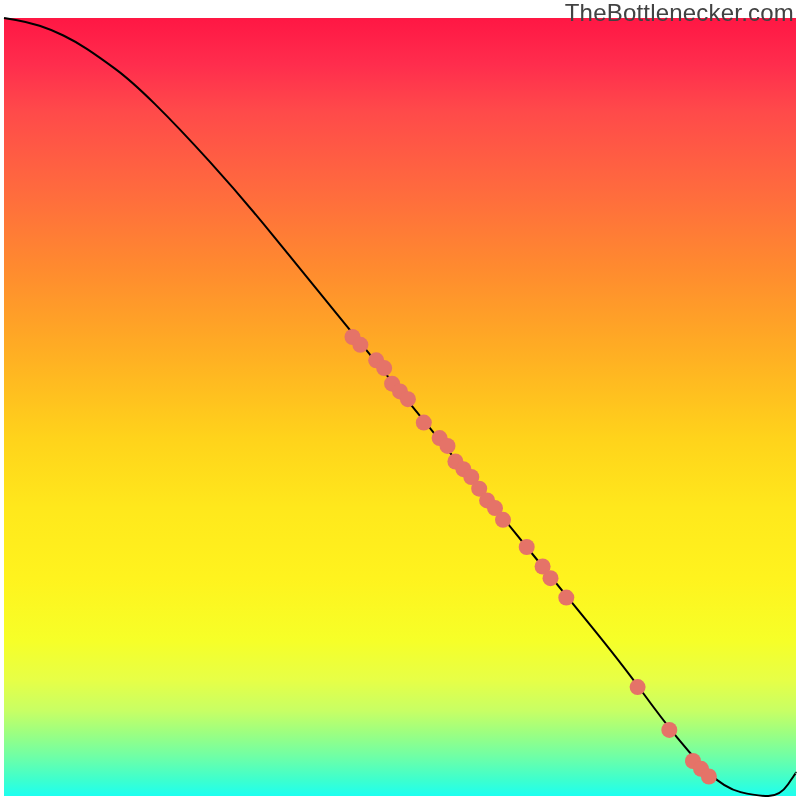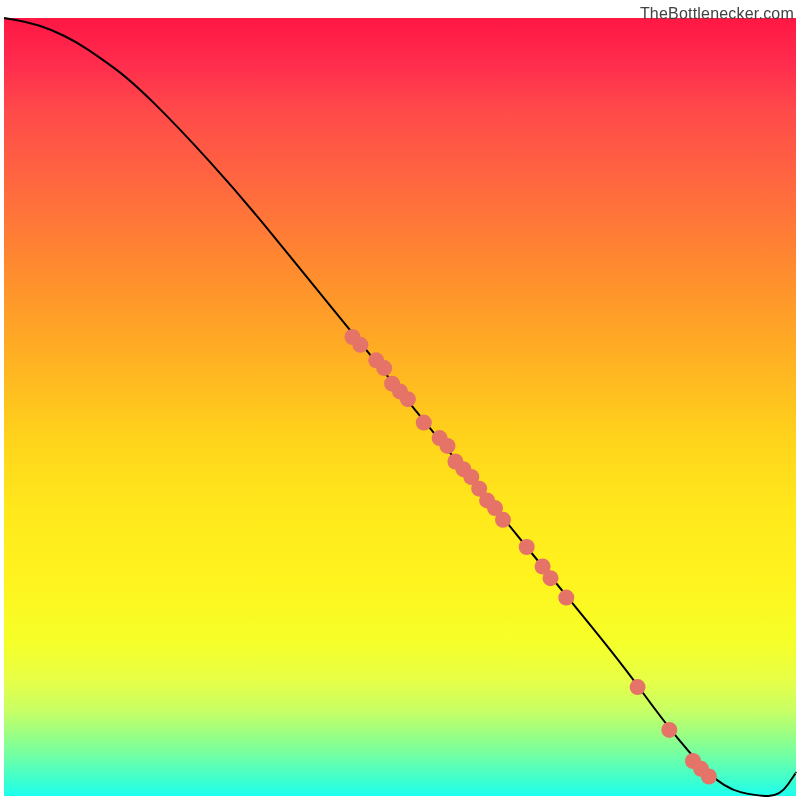--- a/index.html
+++ b/index.html
@@ -46,25 +46,24 @@
     left: 0;
     top: 0;
     width: 800px;
     height: 800px;
     pointer-events: none;
   }
   .attribution {
     position: absolute;
     top: -1px;
     right: 6px;
-    font-size: 16px;
+    font-size: 24px;
     font-weight: 400;
     color: #424242;
     letter-spacing: 0.2px;
-    margin-top: 6px;
   }
   .curve {
     fill: none;
     stroke: #000000;
     stroke-width: 2;
   }
   .marker {
     fill: #e57368;
     stroke: none;
   }

